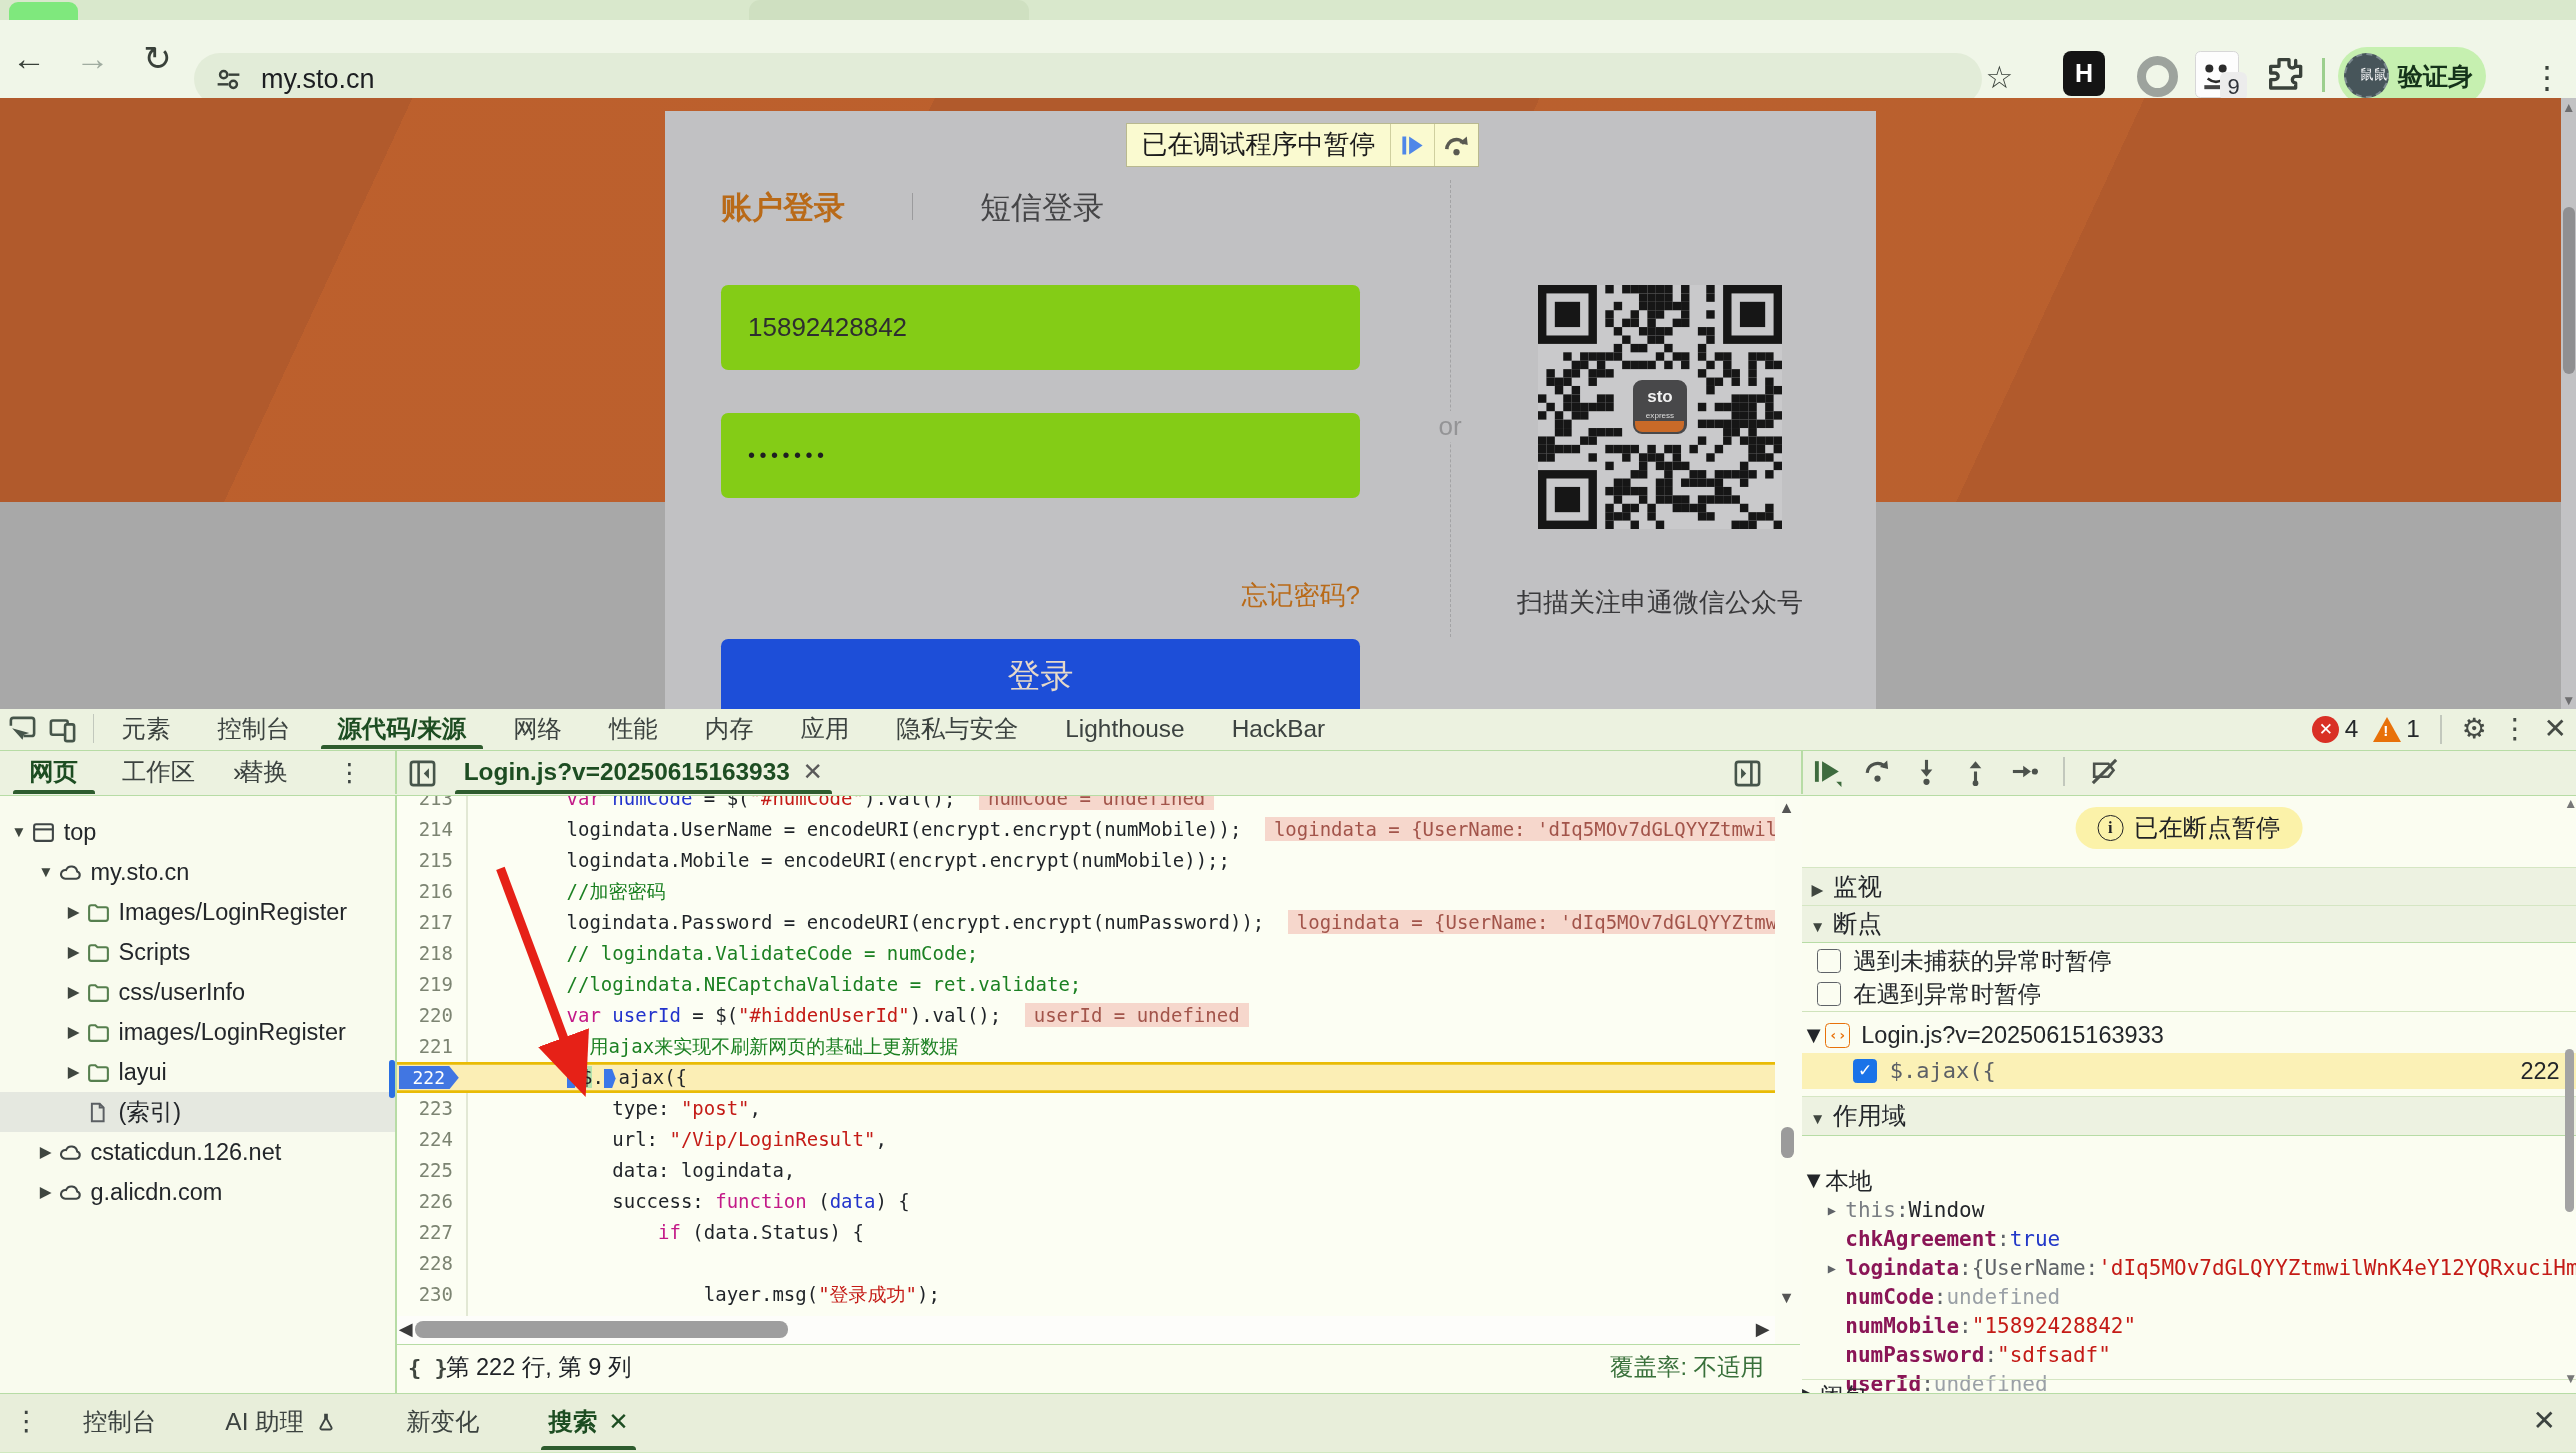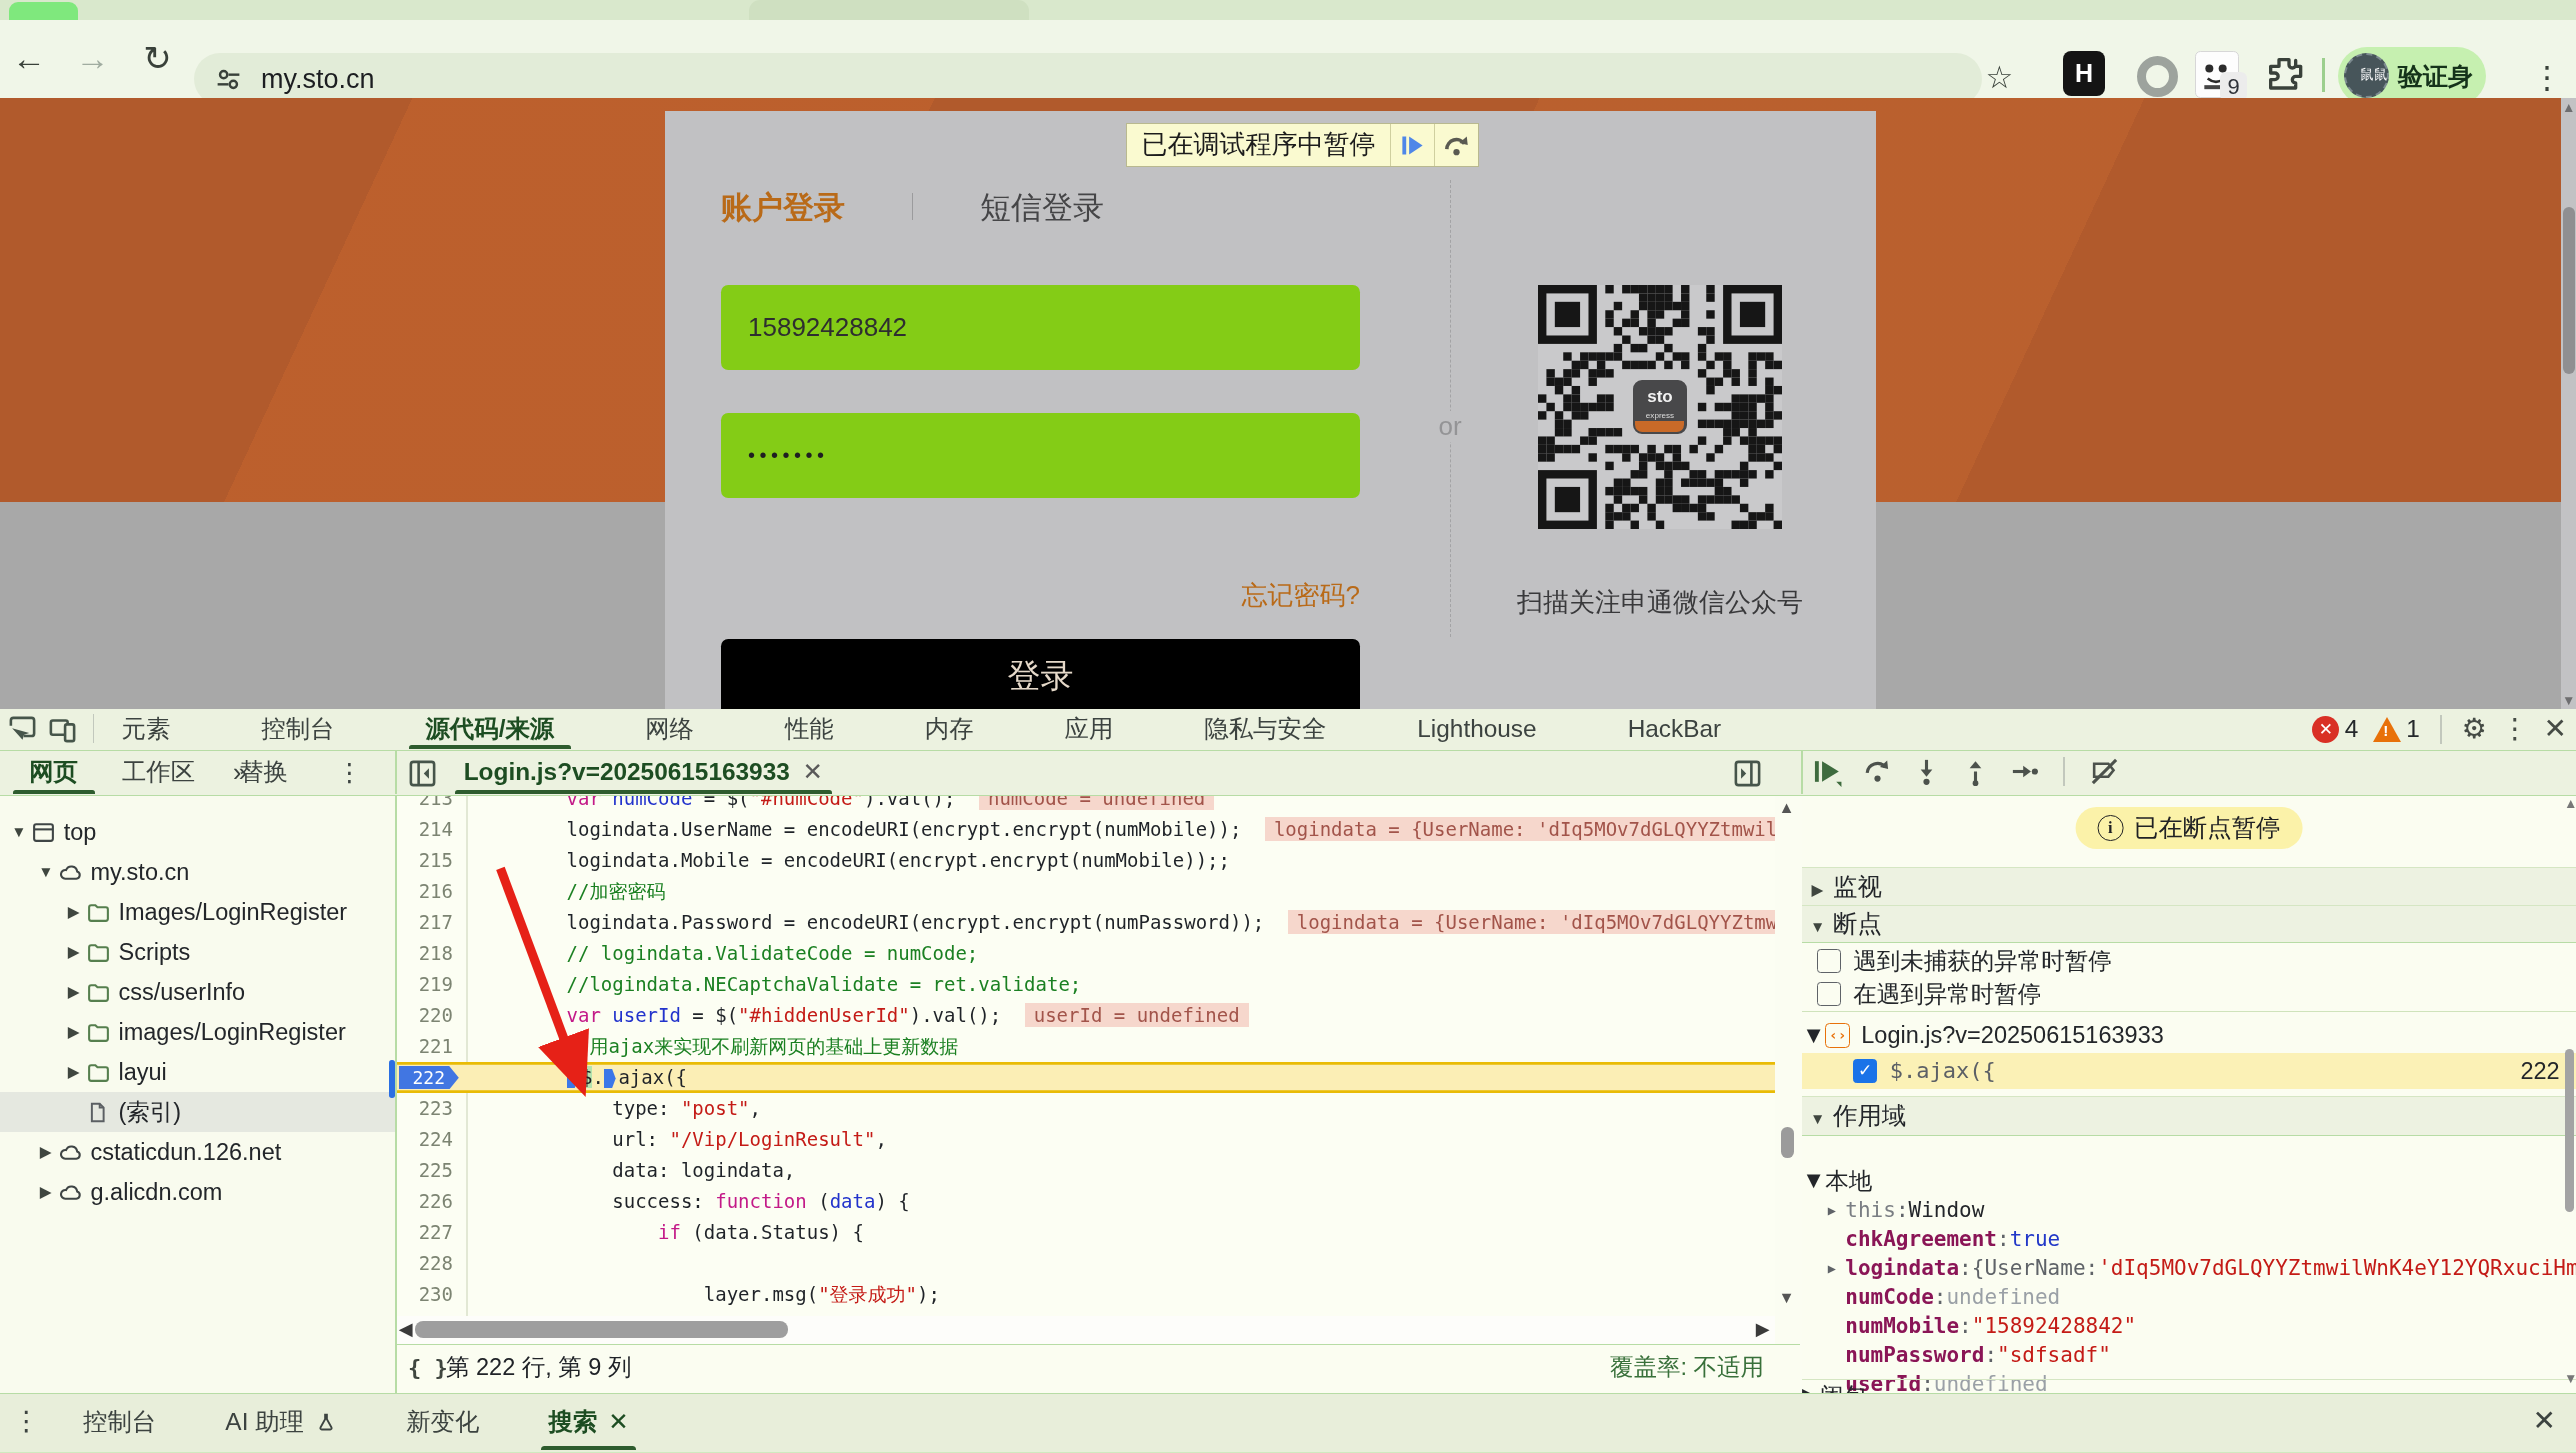--- a/index.html
+++ b/index.html
@@ -45,36 +45,36 @@
   #dbg-banner .seg{border-left:0.9px solid #cfcf9f;display:flex;align-items:center;justify-content:center;width:43px;}
   #dbg-text{padding:0 14.5px;font-size:26px;line-height:40px;color:#1c1c1c;}
   #login-tabs{left:56px;top:76px;height:43px;font-size:31px;}
   #tab-account{color:#b96a18;font-weight:600;}
   #tab-divider{display:inline-block;width:1.8px;height:27px;background:#9b9b9d;margin:0 58px;vertical-align:-2.7px;}
   #tab-sms{color:#454547;}
   .lg-input{left:56px;width:639px;height:85px;border-radius:7.2px;background:#84cc16;font-size:26px;color:#2e2e30;line-height:85px;padding-left:27px;box-sizing:border-box;}
   #input-phone{top:174px;}
   #input-pass{top:302px;font-size:20px;letter-spacing:4.5px;color:#1f1f21;}
   #forgot{left:56px;top:467px;width:639px;text-align:right;font-size:26px;color:#b96a18;}
-  #login-btn{left:56px;top:528px;width:639px;height:90px;border-radius:7.2px;background:#000000;color:#e6d9c9;font-size:33px;text-align:center;line-height:74px;}
+  #login-btn{left:56px;top:528px;width:639px;height:90px;border-radius:7.2px;background:#1d4ed8;color:#e6d9c9;font-size:33px;text-align:center;line-height:74px;}
   #or-divider{left:785px;top:69px;height:457px;border-left:1.8px dashed #a3a3a5;}
   #or-label{left:758px;top:300px;width:54px;text-align:center;background:#c1c1c3;font-size:26px;color:#949496;}
   #qr-box{left:873px;top:174px;width:244px;height:244px;background:#c9c9cb;}
   #qr-logo{left:93px;top:93px;width:58px;height:58px;background:#48484a;border:2.7px solid #c9c9cb;border-radius:11px;box-sizing:border-box;overflow:hidden;}
   #qr-logo .sto{display:block;text-align:center;font-size:17px;font-weight:bold;color:#f2f2f2;line-height:33px;}
   #qr-logo .exp{display:block;text-align:center;font-size:8.1px;color:#ddd;line-height:5.4px;}
   #qr-swoosh{position:absolute;left:1.8px;bottom:1.8px;width:49px;height:11px;background:#c96a28;border-radius:0 0 7.2px 7.2px;}
   #qr-caption{left:814px;top:474px;width:362px;text-align:center;font-size:26px;color:#39393b;}
 
   
   #devtools{left:0;top:709px;width:2576px;height:744px;background:#fbfdf2;}
   .dt-row{left:0;width:2576px;background:#ecf2e0;border-bottom:1.8px solid #b7dca5;box-sizing:border-box;}
   #dt-row1{top:0;height:42px;}
   #dt-row2{top:42px;height:45px;}
-  #dt-tabs{position:absolute;left:98px;top:0;height:40px;display:flex;gap:44px;}
+  #dt-tabs{position:absolute;left:98px;top:0;height:40px;display:flex;}
   .dt-tab{padding:0 23.5px;font-size:24.4px;line-height:40px;color:#3c4340;position:relative;white-space:nowrap;}
   .dt-tab.active{color:#1d4d22;font-weight:600;}
   .dt-tab.active::after{content:"";position:absolute;left:7.2px;right:7.2px;bottom:0;height:3.6px;border-radius:2.7px 2.7px 0 0;background:#2e5c2e;}
   .icon24{width:31px;height:31px;}
   #dt-left-icons{position:absolute;left:7.2px;top:4.5px;display:flex;gap:9px;}
   .vdiv{width:1.8px;height:29px;background:#c2c8bd;margin:0.9px 5.4px;}
   #dt-right{position:absolute;right:9px;top:0;height:40px;display:flex;align-items:center;gap:14.5px;}
   .badge-circ{width:27px;height:27px;border-radius:50%;background:#d93025;color:#fff;font-size:17px;line-height:27px;text-align:center;}
   .count{font-size:24.4px;color:#24282b;}
   .warn-tri{width:0;height:0;border-left:14.5px solid transparent;border-right:14.5px solid transparent;border-bottom:25px solid #e8710a;position:relative;}

